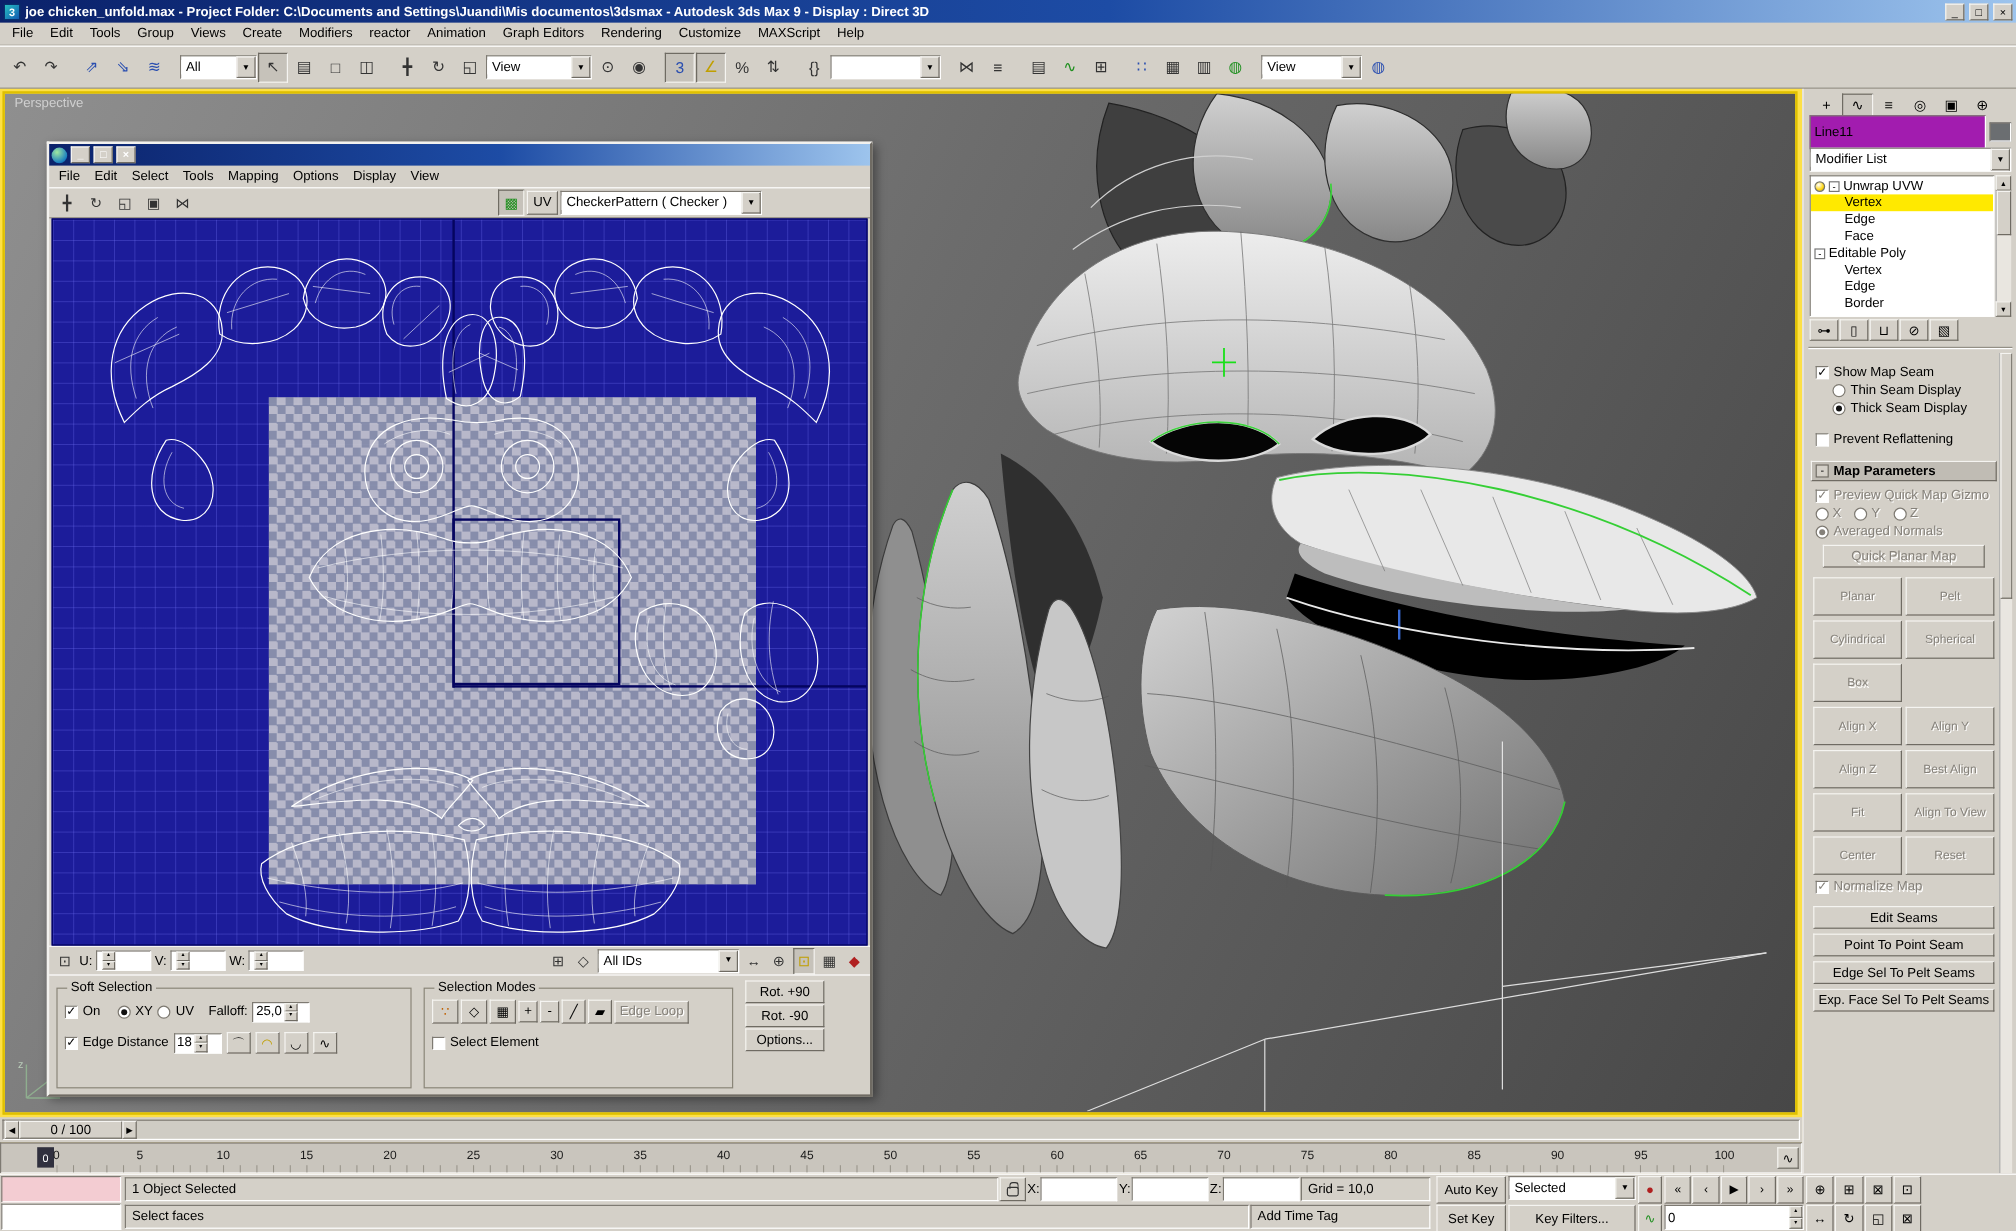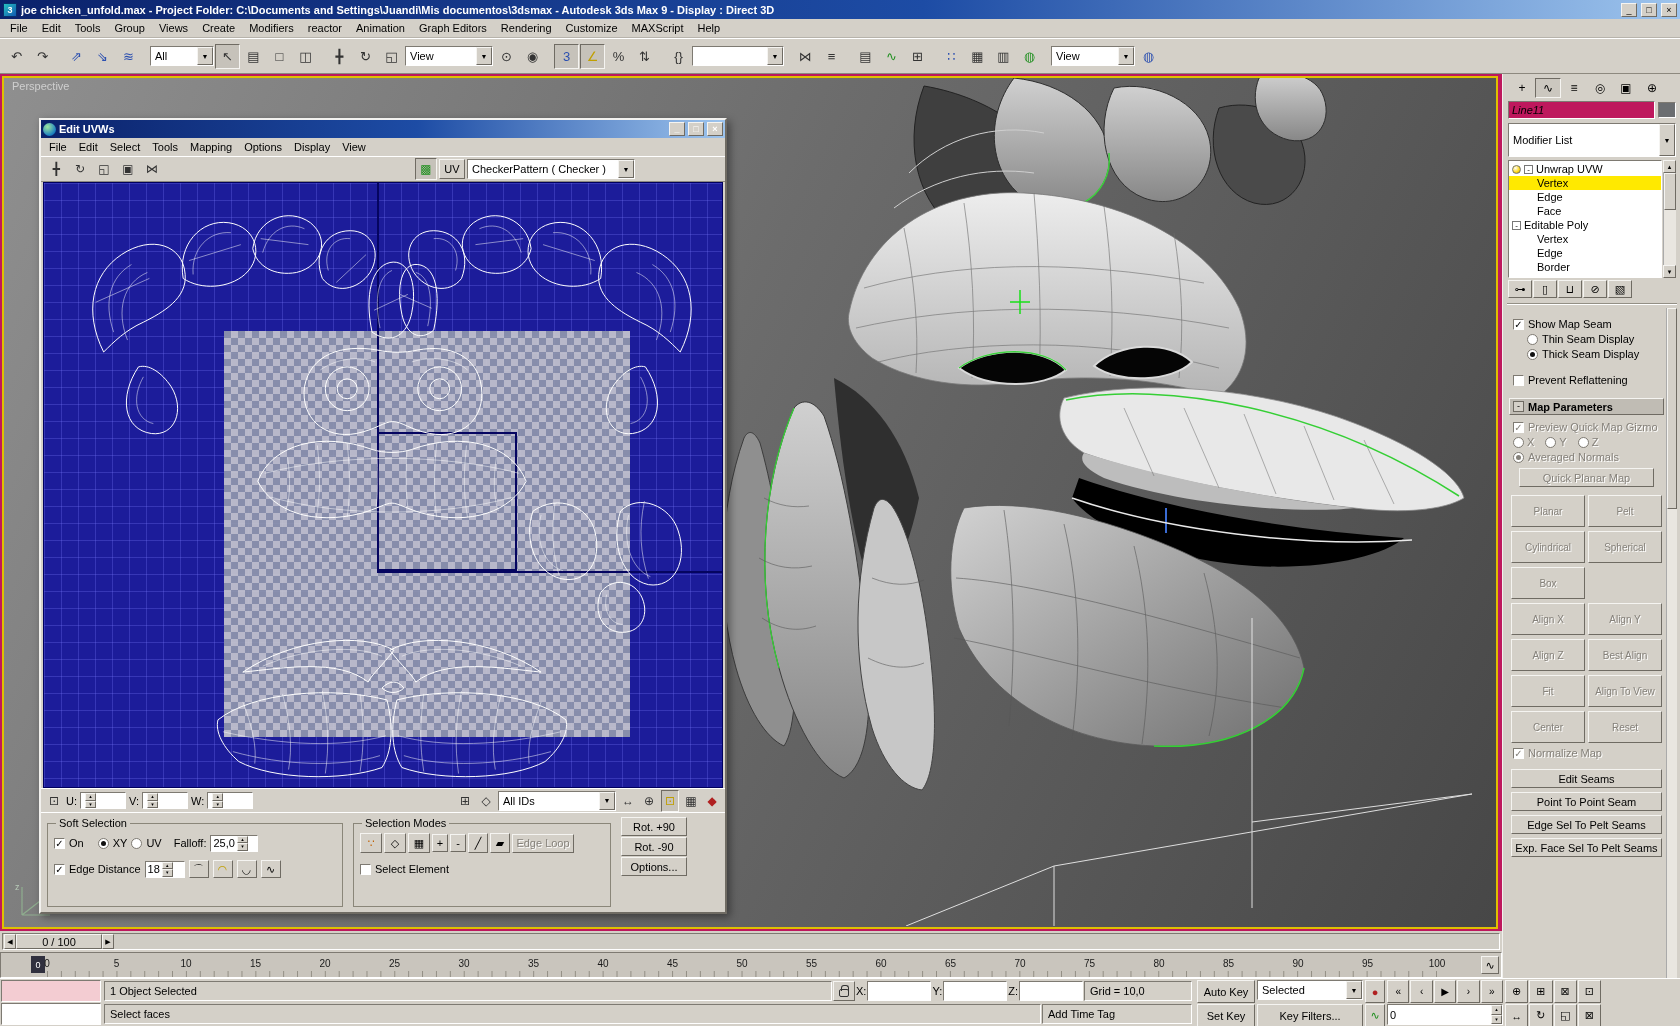--- a/index.html
+++ b/index.html
@@ -21,21 +21,21 @@
 .toolbar{height:36px;display:flex;align-items:center;padding:0 4px;gap:1px;border-top:1px solid #fff;border-bottom:1px solid #8d897f;background:#d4d0c8;}
 .ticon{width:25px;height:25px;display:flex;align-items:center;justify-content:center;font-size:13px;color:#333;}
 .ticon.sm{width:22px;height:22px;font-size:12px;}
 .ticon.on{border:1px solid;border-color:#6f6b63 #f5f4f1 #f5f4f1 #6f6b63;background:#c6c2ba;}
 .tsep{width:7px;height:25px;}
 .c-yel{color:#c09f00;}.c-grn{color:#1f8f1f;}.c-blu{color:#2b4fb0;}.c-red{color:#b02020;}
 .dd{height:20px;background:#fff;border:1px solid;border-color:#7e7a72 #fff #fff #7e7a72;display:flex;align-items:center;}
 .ddt{flex:1;padding:0 4px;white-space:nowrap;overflow:hidden;background:#fff;}
 .dda{width:16px;align-self:stretch;border:1px solid;border-color:#f5f4f1 #6f6b63 #6f6b63 #f5f4f1;background:#d4d0c8;font-size:7px;display:flex;align-items:center;justify-content:center;}
 
-.work{position:absolute;left:0;top:74px;width:1502px;height:904px;background:#be185d;}
+.work{position:absolute;left:0;top:74px;width:1502px;height:904px;background:#fde047;}
 .vp{position:absolute;left:2px;top:2px;width:1496px;height:853px;border:2px solid #dfc000;background:linear-gradient(115deg,#8f8f8f,#6c6c6c 45%,#474747);overflow:hidden;}
 .vp-label{position:absolute;left:8px;top:2px;color:#cfcfcf;z-index:3;}
 .vp svg.scene{position:absolute;inset:0;}
 .axis-tripod{position:absolute;left:6px;bottom:4px;z-index:3;}
 
 .uvw{position:absolute;left:35px;top:40px;width:688px;height:796px;background:#d4d0c8;border:2px solid;border-color:#f2f1ee #6f6b63 #6f6b63 #f2f1ee;box-shadow:3px 3px 8px rgba(0,0,0,.4);z-index:5;}
 .uvw-title{height:18px;background:linear-gradient(90deg,#0b226b,#1d4ca5 55%,#9dc4ed);display:flex;align-items:center;padding:0 2px;gap:3px;color:#fff;font-weight:bold;}
 .uvw-ico{width:13px;height:13px;border-radius:50%;background:radial-gradient(circle at 35% 30%,#9fe8a0,#1a7ec0 70%,#083a77);}
 .uvw-menu{height:18px;display:flex;align-items:center;padding-left:2px;}
 .uvw-menu .menu-item{padding:1px 6px;}
@@ -90,23 +90,23 @@
 .navgrid{display:flex;gap:1px;}
 .navgrid .btn{flex:1;font-size:11px;}
 .lockicon{width:10px;height:8px;border:1px solid #333;border-radius:2px;position:relative;margin-top:4px;}
 .lockicon::before{content:"";position:absolute;left:1px;top:-5px;width:6px;height:5px;border:1px solid #333;border-bottom:none;border-radius:3px 3px 0 0;}
 
 .cpanel{position:absolute;right:0;top:74px;width:178px;height:904px;background:#d4d0c8;border-left:1px solid #f2f1ee;padding:2px 3px 0 4px;display:flex;flex-direction:column;}
 .cptabs{display:flex;height:22px;align-items:flex-end;padding:0 10px 0 2px;}
 .cptab{width:26px;height:20px;display:flex;align-items:center;justify-content:center;font-size:12px;}
 .cptab.on{border:1px solid;border-color:#6f6b63 #f5f4f1 #f5f4f1 #6f6b63;background:#cbc7bf;}
 .namerow{height:24px;display:flex;align-items:center;gap:3px;padding:2px 1px;}
-.namefield{flex:1;height:18px;background:#be185d;border:1px solid;border-color:#7e7a72 #fff #fff #7e7a72;display:flex;align-items:center;padding:0 3px;font-style:italic;}
+.namefield{flex:1;height:29px;background:#a21caf;border:1px solid;border-color:#7e7a72 #fff #fff #7e7a72;display:flex;align-items:center;padding:0 3px;}
 .swatch{width:18px;height:16px;background:#6b6e71;border:1px solid;border-color:#7e7a72 #fff #fff #7e7a72;}
-.modlist{height:34px;margin:1px 1px 3px 1px;}
+.modlist{height:20px;margin:1px 1px 3px 1px;}
 .stackwrap{height:118px;display:flex;margin:0 1px;}
 .stacklist{flex:1;background:#fff;border:1px solid;border-color:#7e7a72 #fff #fff #7e7a72;overflow:hidden;padding-top:1px;}
 .srow2{height:14px;display:flex;align-items:center;gap:3px;padding-left:3px;white-space:nowrap;}
 .srow2.sub{padding-left:28px;}
 .srow2.sel{background:#ffe900;}
 .exp{width:9px;height:9px;border:1px solid #777;background:#fff;font-size:8px;line-height:7px;text-align:center;flex:none;}
 .bulb{width:9px;height:9px;border-radius:50%;background:radial-gradient(circle at 35% 30%,#fff,#ffd817 60%,#b89000);border:1px solid #776;flex:none;}
 .vscroll{width:13px;display:flex;flex-direction:column;margin-left:1px;}
 .vsa{height:13px;font-size:7px;}
 .vstrack{flex:1;background:#e9e6e0;position:relative;border-left:1px solid #aaa;}
@@ -313,21 +313,20 @@
     <svg class="axis-tripod" width="46" height="46">
       <path d="M12,38 L40,38 M12,38 L12,10 M12,38 L30,24" stroke="#8fae8f" stroke-width="1.2" fill="none"></path>
       <text x="40" y="35" fill="#b9ccb9" font-size="9">x</text>
       <text x="31" y="22" fill="#b9ccb9" font-size="9">y</text>
       <text x="5" y="13" fill="#b9ccb9" font-size="9">z</text>
     </svg>
 
     <div class="uvw">
       <div class="uvw-title">
         <span class="uvw-ico"></span>
-        <span style="flex:1">Edit UVWs</span>
         <span class="winbtn up">_</span>
         <span class="winbtn up">□</span>
         <span class="winbtn up">×</span>
       </div>
       <div class="uvw-menu">
           <span class="menu-item">File</span>
           <span class="menu-item">Edit</span>
           <span class="menu-item">Select</span>
           <span class="menu-item">Tools</span>
           <span class="menu-item">Mapping</span>

